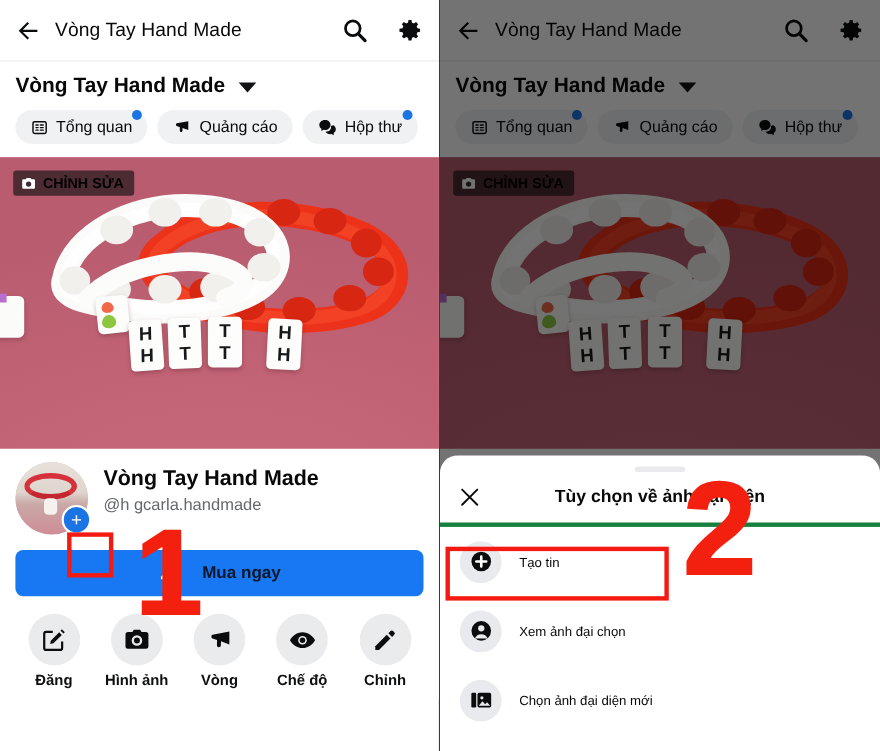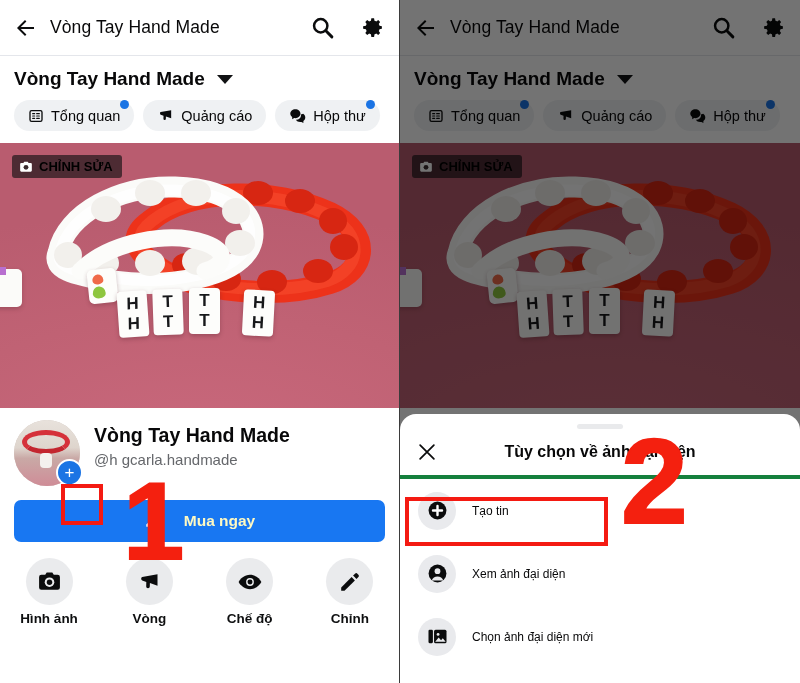--- a/index.html
+++ b/index.html
@@ -150,21 +150,21 @@
   .pname { font-size: 19.5px; font-weight: bold; color: #080809; white-space: nowrap;}
   .phandle { font-size: 15px; color: #65676b; margin-top: 4px; }
 
   .cta {
     margin: 14px 0 0 0;
     height: 42px;
     background: #1877f2;
     border-radius: 7px;
     display: flex; align-items: center; justify-content: center;
     gap: 24px;
-    color: #fef9c3; font-size: 15.5px; font-weight: bold;
+    color: #0f172a; font-size: 15.5px; font-weight: bold;
   }
 
   .actions {
     display: flex; justify-content: space-between;
     padding: 16px 18px 10px 18px;
     background:#ffffff;
   }
   .action { width: 62px; text-align: center; }
   .action .circ {
     width: 47px; height: 47px; border-radius: 50%;
@@ -398,20 +398,30 @@
       <div class="cta">
         <svg width="16" height="16" viewBox="0 0 24 24">
             <path fill="#ffffff" d="M3.5 17.1l9.9-9.9 3.4 3.4-9.9 9.9H3.5z"></path>
             <path fill="#ffffff" d="M15.2 5.4l1.8-1.8a1.6 1.6 0 012.3 0l1.1 1.1a1.6 1.6 0 010 2.3l-1.8 1.8z"></path>
           </svg>
         <span>Mua ngay</span>
       </div>
     </div>
 
     <div class="actions">
+      <div class="action">
+        <div class="circ">
+          <svg width="24" height="24" viewBox="0 0 24 24">
+              <path fill="none" stroke="#0b0c0d" stroke-width="2" d="M19.5 13.2V19a1.8 1.8 0 01-1.8 1.8H5a1.8 1.8 0 01-1.8-1.8V6.3A1.8 1.8 0 015 4.5h6"></path>
+              <path fill="#0b0c0d" d="M9.2 12.4l7.6-7.6 2.4 2.4-7.6 7.6-3 .6z"></path>
+              <path fill="#0b0c0d" d="M18 3.3l1.2-1.2 2.7 2.7-1.2 1.2z"></path>
+            </svg>
+        </div>
+        <div class="lbl">Đăng</div>
+      </div>
       <div class="action">
         <div class="circ">
           <svg width="25" height="25" viewBox="0 0 24 24">
               <path fill="#0b0c0d" d="M9.3 3.4l-1.4 2H4.2A2.2 2.2 0 002 7.6v10.2a2.2 2.2 0 002.2 2.2h15.6a2.2 2.2 0 002.2-2.2V7.6a2.2 2.2 0 00-2.2-2.2h-3.7l-1.4-2z"></path>
               <circle cx="12" cy="12.7" r="4.6" fill="#eaebed"></circle>
               <circle cx="12" cy="12.7" r="2.6" fill="#0b0c0d"></circle>
             </svg>
         </div>
         <div class="lbl">Hình ảnh</div>
       </div>
@@ -620,21 +630,21 @@
       </div>
 
       <div class="sheet-item">
         <div class="ic">
           <svg width="23" height="23" viewBox="0 0 24 24">
               <circle cx="12" cy="12" r="9.3" fill="#0b0c0d"></circle>
               <circle cx="12" cy="9.6" r="3" fill="#e9eaed"></circle>
               <path d="M5.9 19.2a6.6 6.6 0 0112.2 0" fill="#e9eaed"></path>
             </svg>
         </div>
-        <div class="tx">Xem ảnh đại diện</div>
+        <div class="tx">Xem ảnh đại chọn</div>
       </div>
 
       <div class="sheet-item">
         <div class="ic">
           <svg width="23" height="23" viewBox="0 0 24 24">
               <rect x="2.6" y="5" width="4.6" height="14" rx="1.2" fill="#0b0c0d"></rect>
               <rect x="8.4" y="5" width="13" height="14" rx="1.6" fill="#0b0c0d"></rect>
               <circle cx="12.6" cy="9.8" r="1.5" fill="#e9eaed"></circle>
               <path d="M9.6 17.4l3.6-4.4 2.5 3 1.8-2.1 3 3.5z" fill="#e9eaed"></path>
             </svg>

